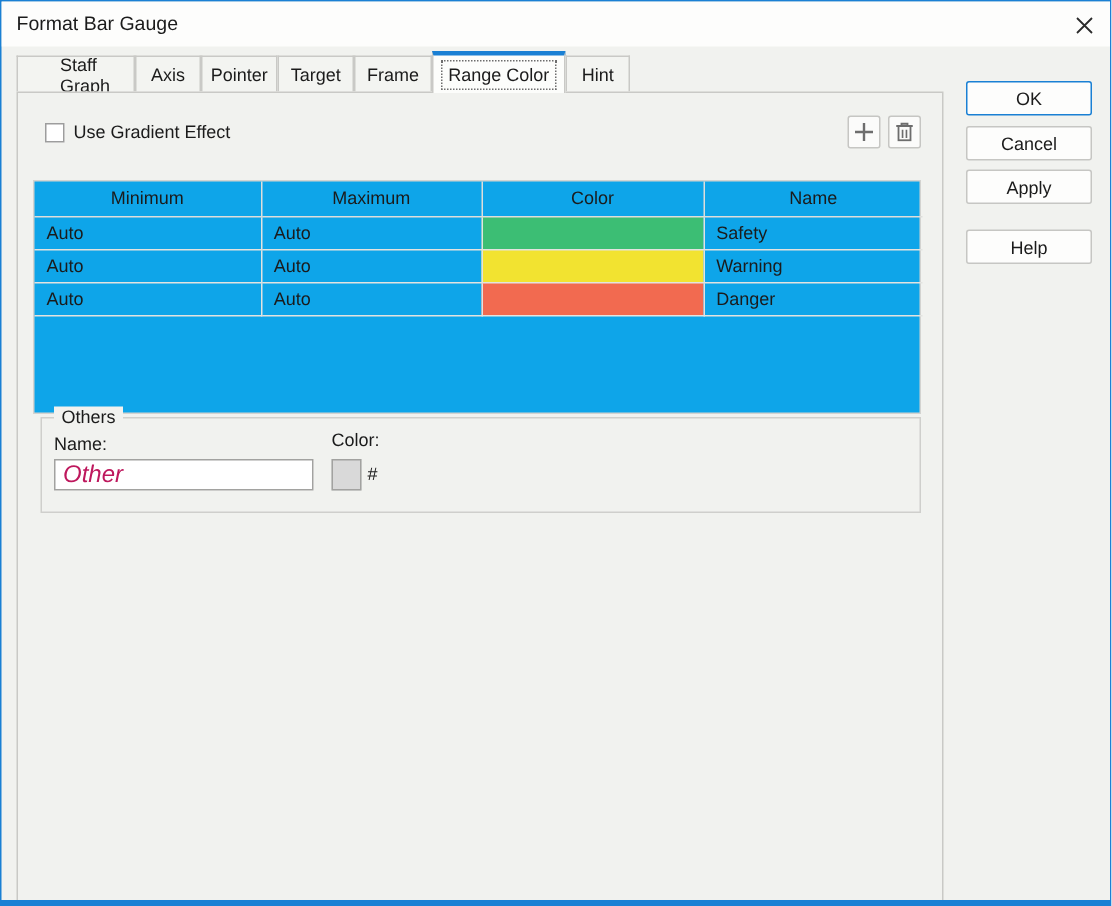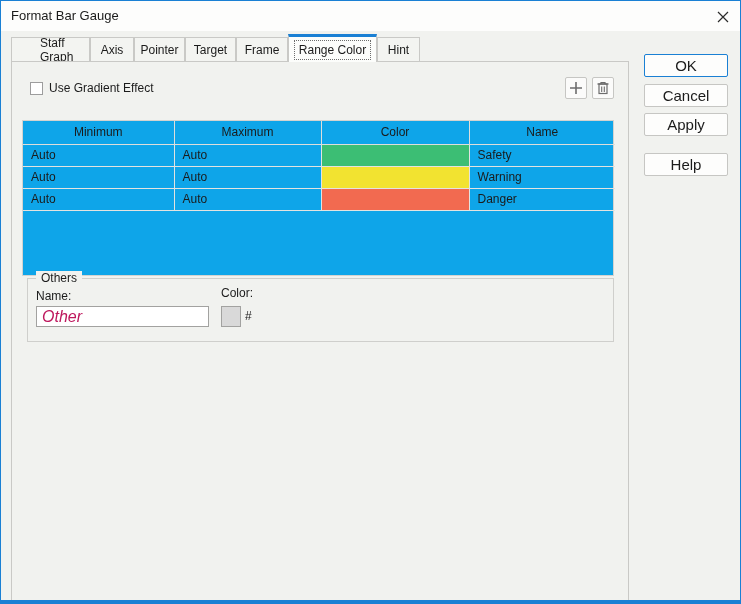--- a/index.html
+++ b/index.html
@@ -85,21 +85,21 @@
   .name-input { left:8px; top:27px; width:173px; }
   .color-label { left:193px; top:7px; }
   .swatch-btn { position:absolute; left:193px; top:27px; width:20px; height:21px; border:1px solid #a2a2a0; }
   .hash { position:absolute; left:217px; top:30px; }
   .hex-input { left:228px; top:27px; width:132px; }
 
   
   .btn {
     position:absolute; left:643px; width:84px; height:23px;
     background:#fdfdfc; border:1px solid #c6c6c3; border-radius:2px;
-    display:flex; align-items:center; justify-content:center; font-size:15px;
+    display:flex; align-items:center; justify-content:center; font-size:12px;
     z-index:2;
   }
   .btn.ok { top:53px; border:1px solid #1a80d4; }
   .btn.cancel { top:83px; }
   .btn.apply { top:112px; }
   .btn.help { top:152px;text-align:right; }
 
   svg { display:block; }
 </style>
 </head>

